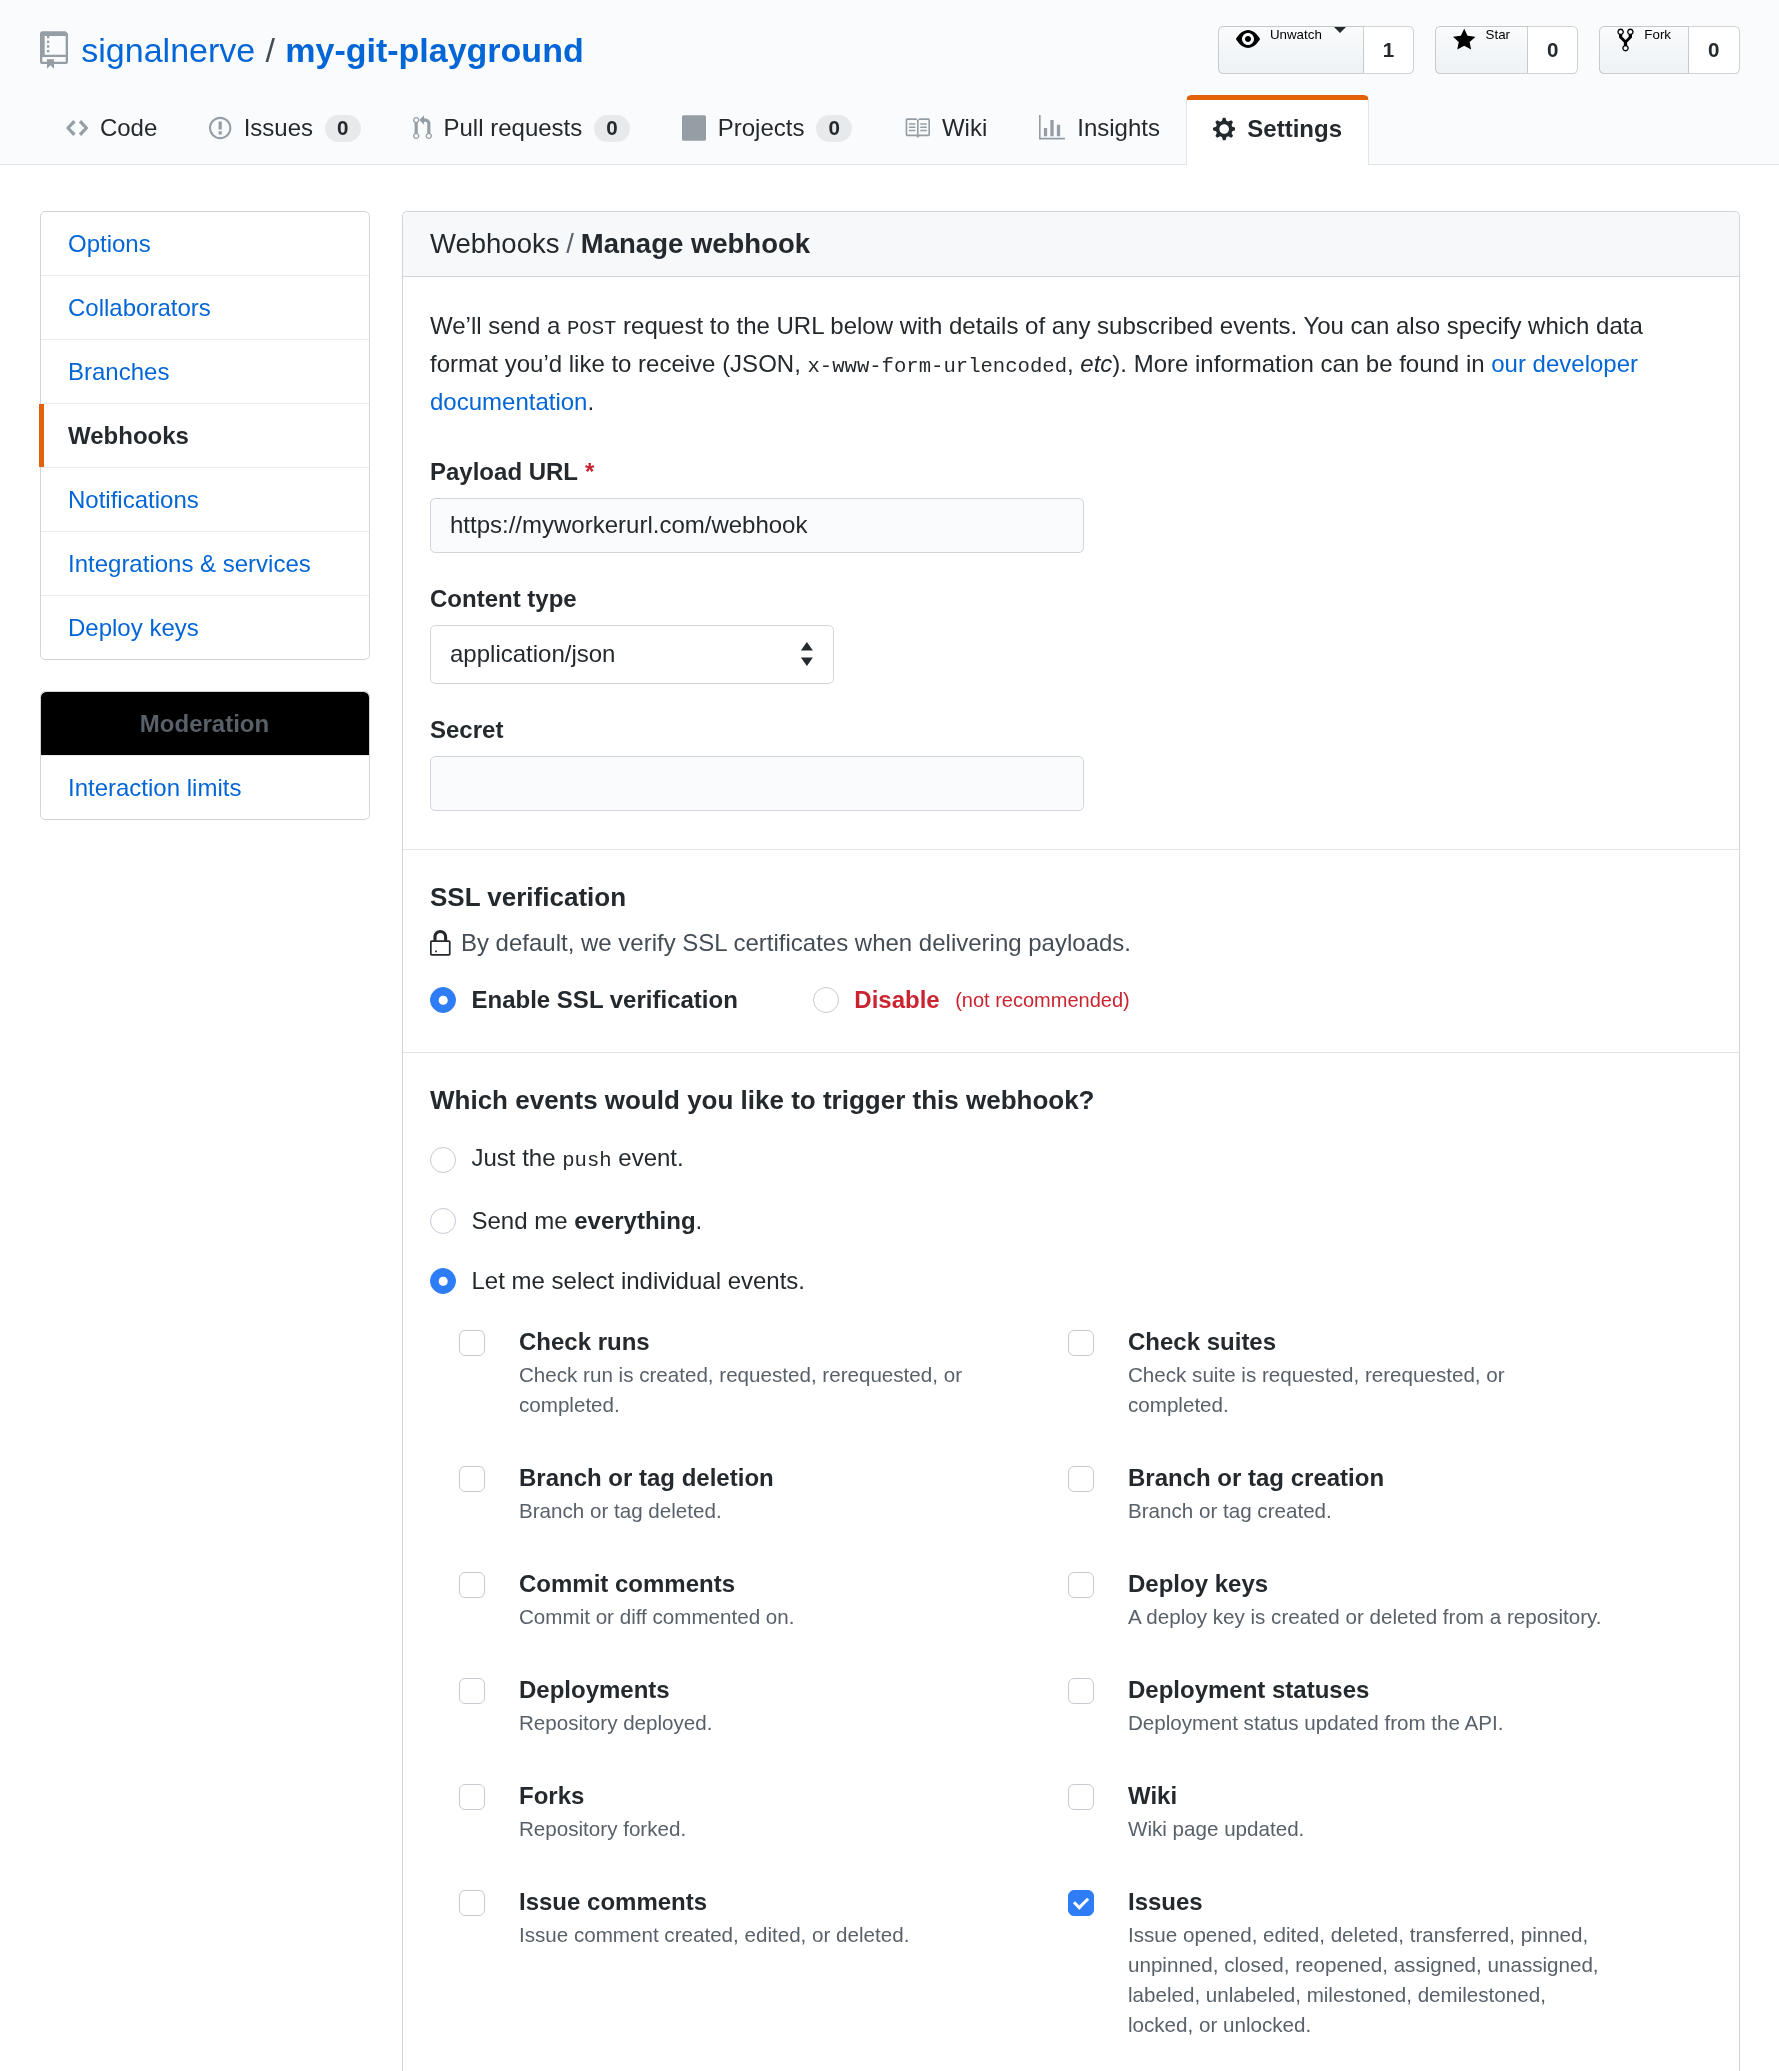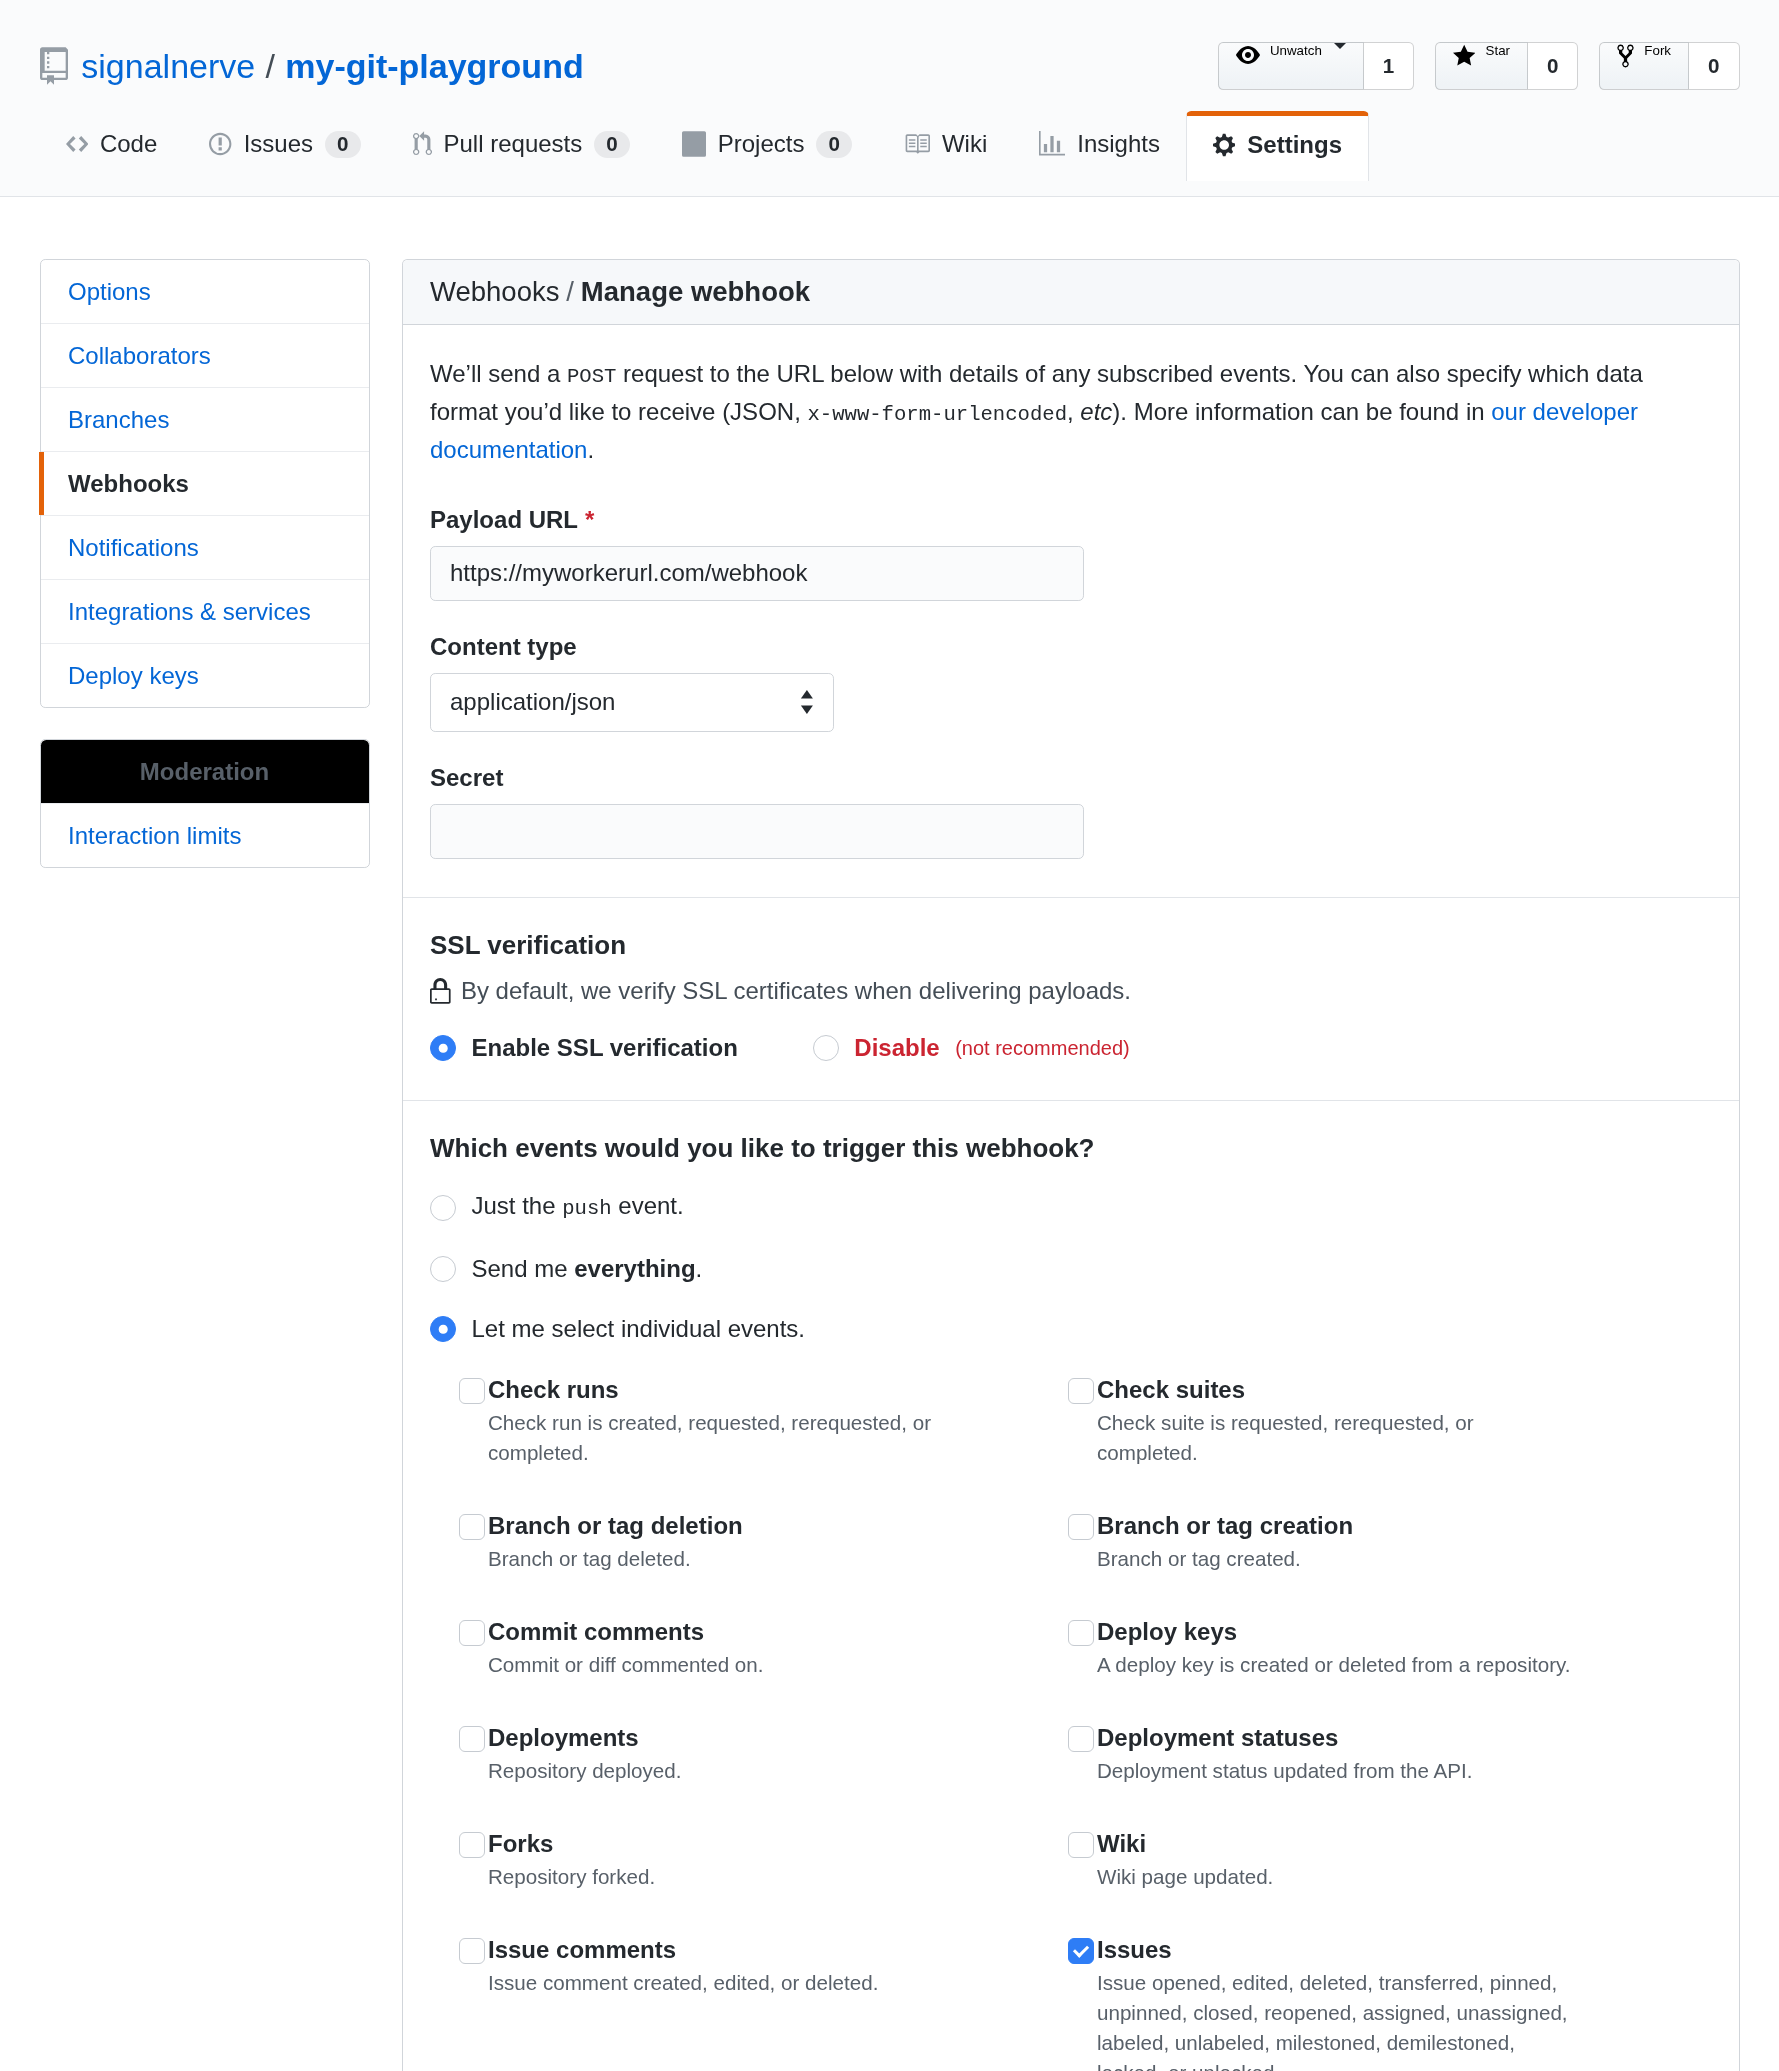--- a/index.html
+++ b/index.html
@@ -1,20 +1,20 @@
 <!DOCTYPE html>
 <html style="font-size:13.8px"><head>
 <meta charset="utf-8">
 <style>
   * { margin:0; padding:0; box-sizing:border-box; }
   html,body { width:1779px; height:2072px; overflow:hidden; background:#fff; }
   body { font-family:"Liberation Sans", sans-serif; color:#24292e; font-size:24px; }
   a { text-decoration:none; color:#0366d6; }
   svg { fill:currentColor; display:block; }
-  .container { width:1700px; margin:16px auto; }
+  .container { width:1700px; margin:0 auto; }
 
   
   .top { background:#fafbfc; padding-top:26px; }
   .repo-row { display:flex; align-items:center; margin-bottom:20.6px; }
   .repo-icon { color:#959da5; margin-right:13.8px; }
   .repo-title { font-size:34px; font-weight:400; display:flex; align-items:center; }
   .repo-title a { color:#0366d6; }
   .repo-title .sep { color:#444d56; margin:0 10.3px; }
   .repo-title .repo-name { font-weight:700; }
   .actions { margin-left:auto; display:flex; gap:20.6px; }
@@ -82,21 +82,21 @@
   .radio.checked::after { content:""; position:absolute; width:8.6px; height:8.6px; border-radius:50%; background:#fff;
                           top:50%; left:50%; transform:translate(-50%,-50%); }
   .enable-label { font-weight:700; }
   .disable-label { font-weight:700; color:#cb2431; }
   .disable-note { color:#cb2431; font-size:20px; }
 
   .events-heading { font-size:26px; font-weight:700; line-height:33px; margin-bottom:24px; }
   .event-radio { display:flex; align-items:center; gap:15.5px; font-size:24px; margin-bottom:26px; line-height:34px; }
   .events-grid { display:flex; padding-left:29px; margin-top:24px; }
   .col { width:609px; }
-  .event { display:flex; gap:3px; margin-bottom:40px; align-items:flex-start; }
+  .event { display:flex; gap:34px; margin-bottom:40px; align-items:flex-start; }
   .checkbox { width:26px; height:26px; border:1.7px solid #c6cbd1; border-radius:6px; background:#fff; margin-top:6px;
               flex-shrink:0; position:relative; cursor:pointer; }
   .checkbox.checked { background:#2e7df6; border-color:#2e7df6; }
   .checkbox.checked::after { content:""; position:absolute; left:5.2px; top:6px; width:11.2px; height:6px;
                              border-left:3.4px solid #fff; border-bottom:3.4px solid #fff; transform:rotate(-45deg); }
   .event-title { font-weight:700; font-size:24px; line-height:36px; color:#24292e; }
   .event-desc { font-size:20.6px; color:#586069; line-height:30px; max-width:482px; }
 </style>
 </head>
 <body>

